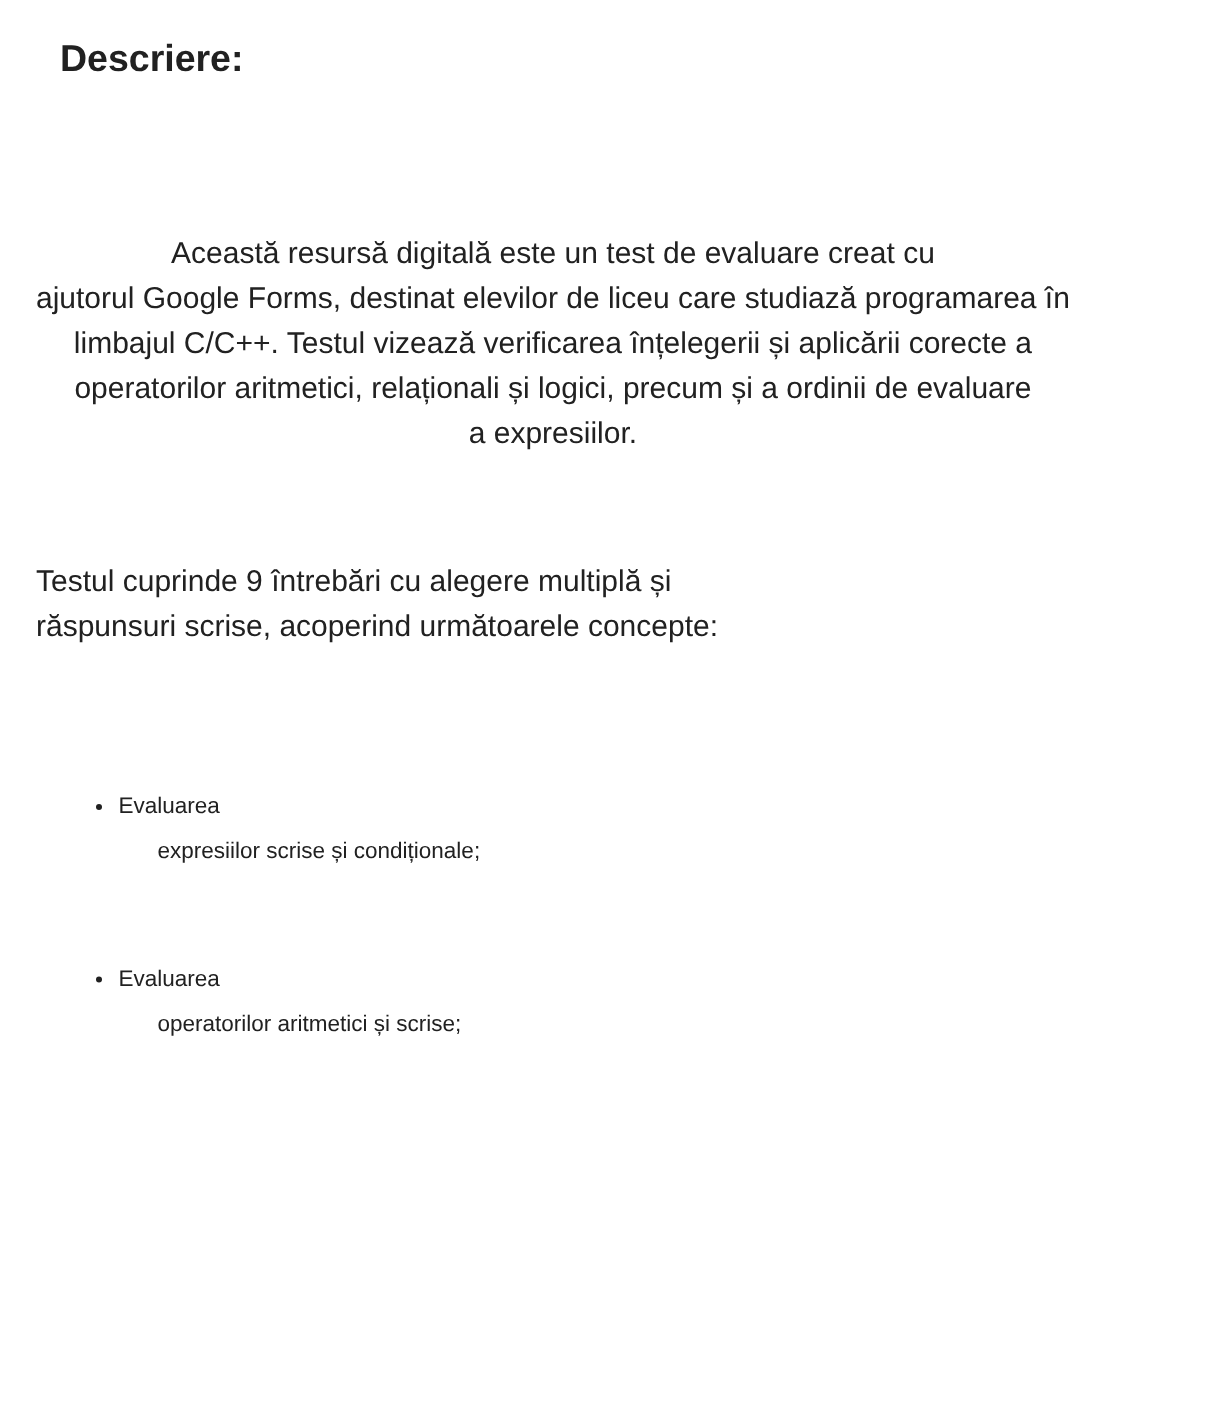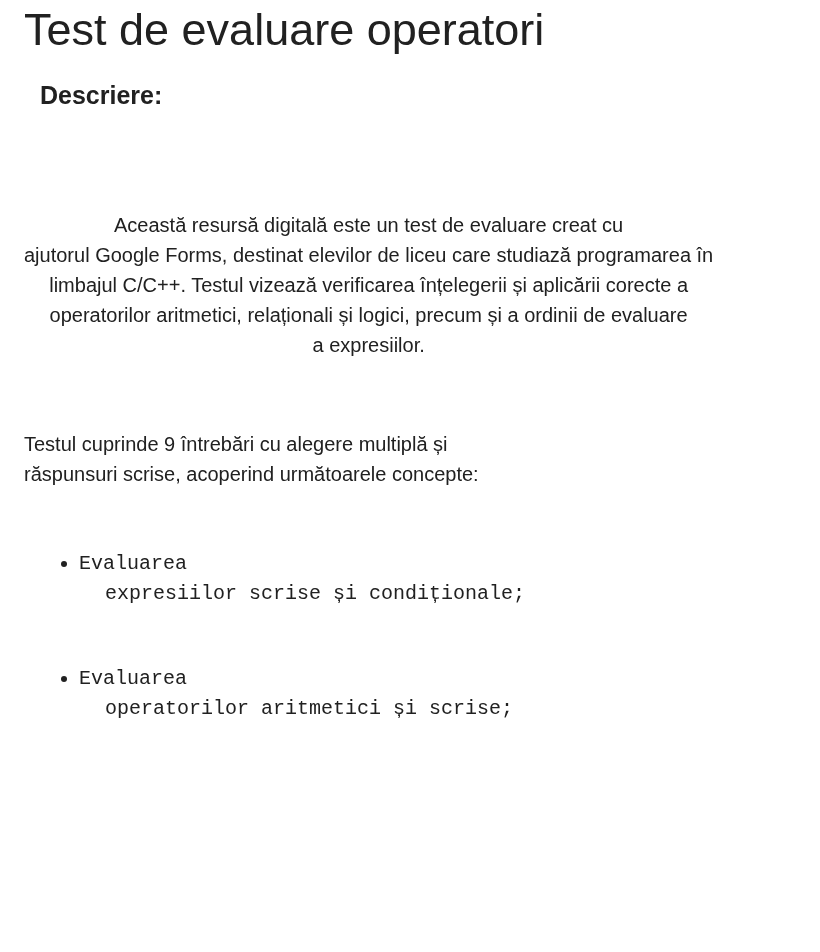--- a/index.html
+++ b/index.html
@@ -42,44 +42,42 @@
     font-size: 20px;
     font-weight: 400;
     line-height: 30px;
     margin: 0;
     white-space: pre;
   }
   .para-description { margin-top: 84px; text-align: center; }
   .para-intro       { margin-top: 69px; }
   .concepts-list {
     list-style: disc;
-    margin: 60px 0 0 0;
+    margin: 90px 0 0 0;
     padding: 0 0 0 55px;
-    font-size: 20px;
+    font-size: 15px;
     line-height: 30px;
-    font-family: Liberation Mono, monospace;
   }
   .concepts-list li + li {
     margin-top: 55px;
   }
   .li-head {
     white-space: pre;
   }
   .li-detail {
     display: block;
     margin-left: 26px;
     white-space: pre;
   }
 </style>
 </head>
 <body>
 
 <div class="page">
 
-  <h1 class="doc-title">Test de evaluare operatori</h1>
 
   <h3 class="section-heading heading-description">Descriere:</h3>
 
   <p class="body-para para-description">Această resursă digitală este un test de evaluare creat cu
 ajutorul Google Forms, destinat elevilor de liceu care studiază programarea în
 limbajul C/C++. Testul vizează verificarea înțelegerii și aplicării corecte a
 operatorilor aritmetici, relaționali și logici, precum și a ordinii de evaluare
 a expresiilor.</p>
 
 

